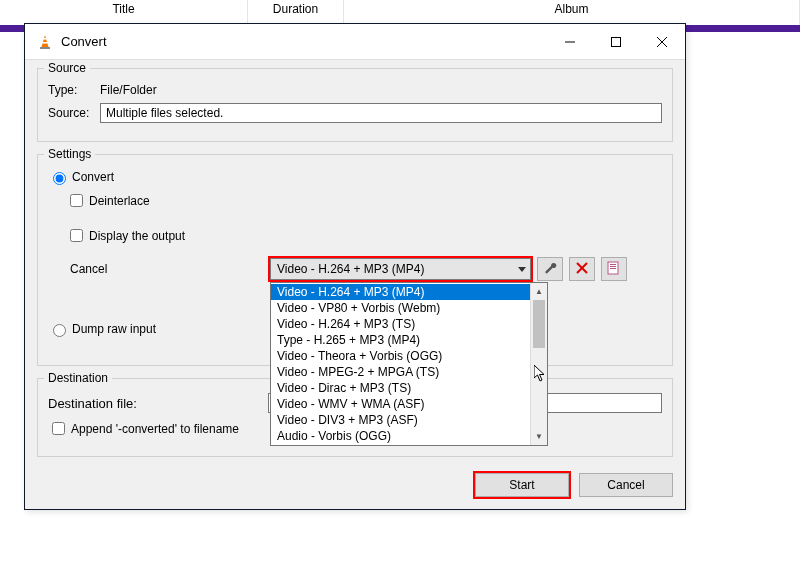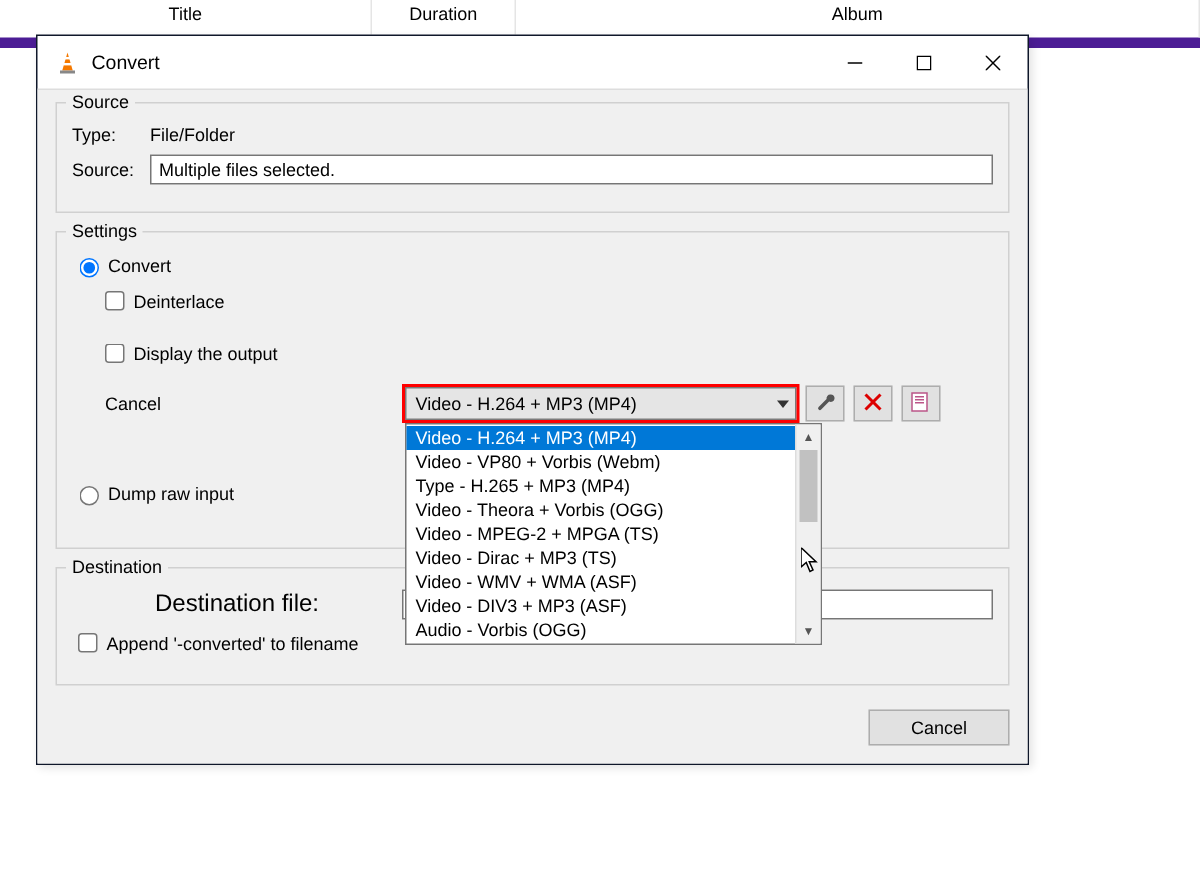--- a/index.html
+++ b/index.html
@@ -205,22 +205,21 @@
     bottom: 0; left: 0; right: 0;
   }
   
   .dest-row {
     display: flex;
     align-items: center;
     margin: 4px 0;
   }
   .dest-lbl {
     width: 220px;
-    font-size: 16px;
-    text-align: center;
+    font-size: 13px;
   }
   .dest-input {
     flex: 1;
     border: 1px solid #767676;
     height: 20px;
     background: #fff;
     padding: 0 4px;
     font-family: inherit;
     font-size: 12px;
   }
@@ -325,20 +324,21 @@
         <div class="profile-select-wrap">
           <div class="profile-select red-outline">
             <span>Video - H.264 + MP3 (MP4)</span>
             <span class="dropdown-arrow"></span>
           </div>
 
           <div class="dropdown-list">
             <div class="dropdown-items">
               <div class="dropdown-item selected">Video - H.264 + MP3 (MP4)</div>
               <div class="dropdown-item">Video - VP80 + Vorbis (Webm)</div>
+              <div class="dropdown-item">Video - H.264 + MP3 (TS)</div>
               <div class="dropdown-item">Type - H.265 + MP3 (MP4)</div>
               <div class="dropdown-item">Video - Theora + Vorbis (OGG)</div>
               <div class="dropdown-item">Video - MPEG-2 + MPGA (TS)</div>
               <div class="dropdown-item">Video - Dirac + MP3 (TS)</div>
               <div class="dropdown-item">Video - WMV + WMA (ASF)</div>
               <div class="dropdown-item">Video - DIV3 + MP3 (ASF)</div>
               <div class="dropdown-item">Audio - Vorbis (OGG)</div>
             </div>
             <div class="dropdown-scroll">
               <div class="scroll-arrow">▲</div>
@@ -380,20 +380,21 @@
         <div class="dest-lbl">Destination file:</div>
         <input class="dest-input" value="M" style="">
       </div>
       <div class="check-row">
         <input type="checkbox" style="">
         <span>Append '-converted' to filename</span>
       </div>
     </div>
 
     <div class="actions">
+      <div class="btn red-outline">Start</div>
       <div class="btn">Cancel</div>
     </div>
   </div>
 </div>
 
 <div class="cursor" style="left:534px; top:365px">
   <svg viewBox="0 0 14 18">
       <polygon points="0,0 0,13 3.5,10 6,16 8,15 5.5,9.5 10,9.5" fill="#fff" stroke="#000" stroke-width="1"></polygon>
     </svg>
 </div>

